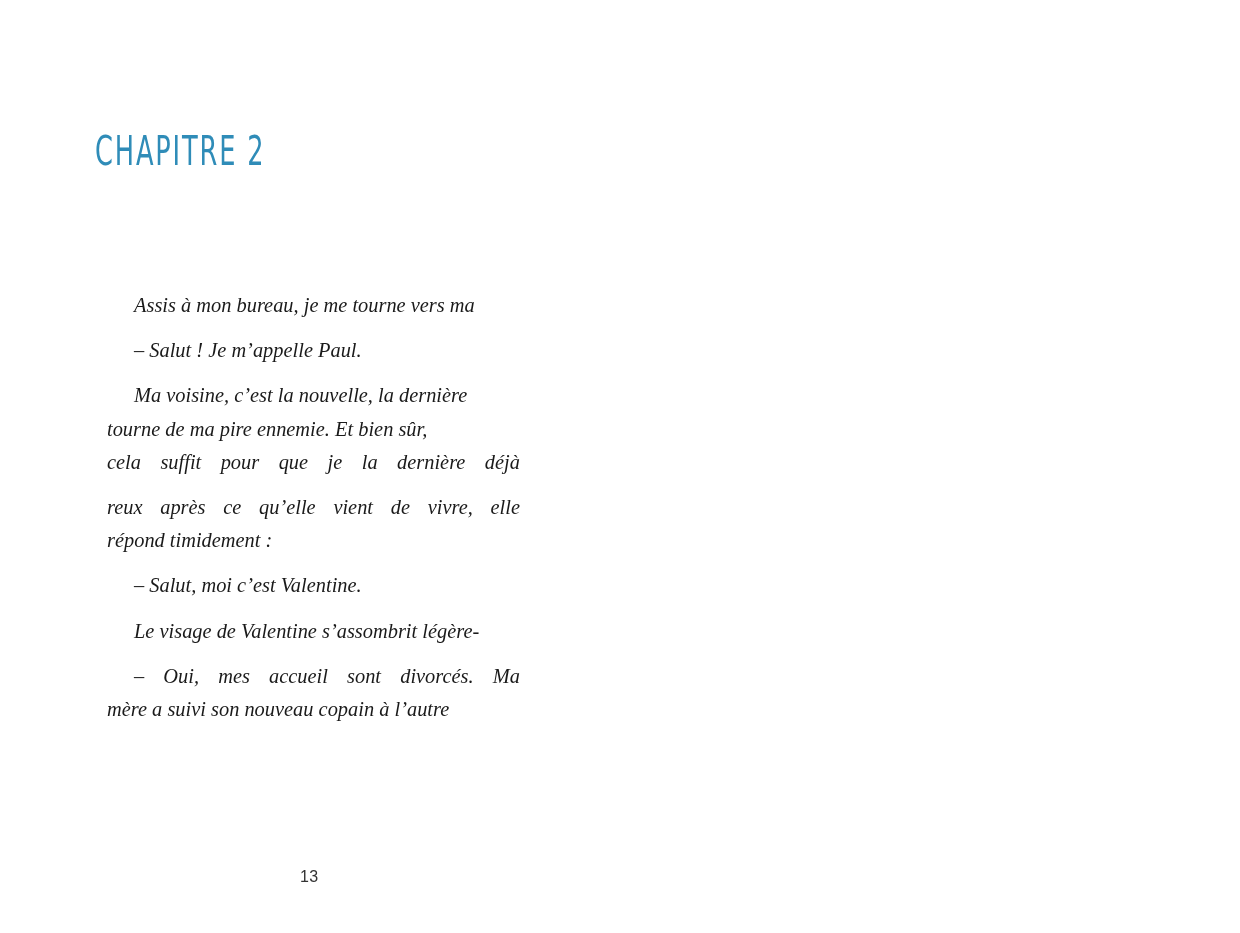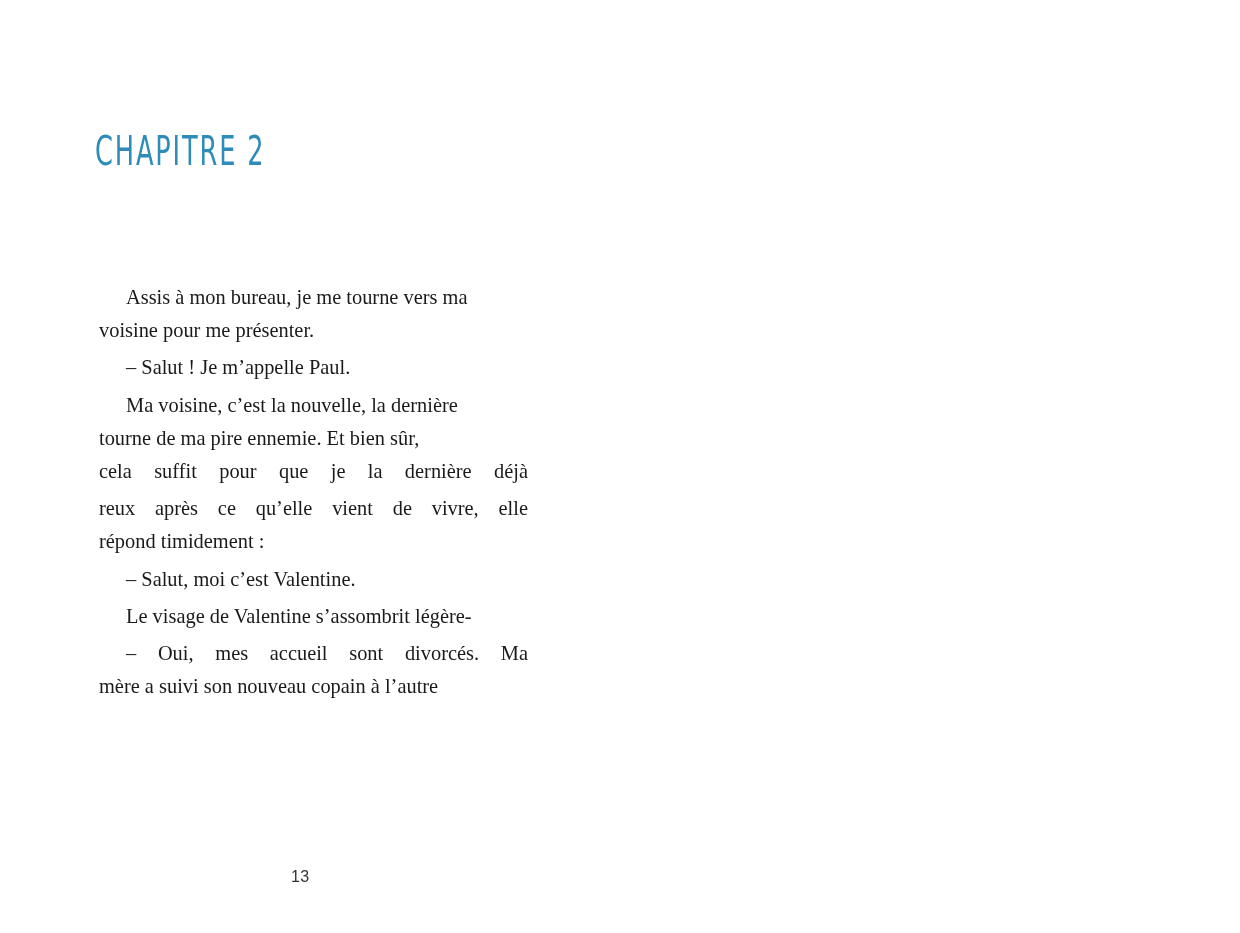--- a/index.html
+++ b/index.html
@@ -53,22 +53,23 @@
     font-size: 20.4px;
     line-height: 33.2px;
     text-align: justify;
     text-justify: inter-word;
     hyphens: none;
     -webkit-hyphens: none;
   }
   .col-left  { left: 95px;  top: 277px; }
 
   .col p {
-    margin: 4px;
+    margin: 12px;
     text-indent: 0;
+    font-style: italic;
   }
   
   .ln {
     display: block;
     white-space: pre;
   }
   .ln.just {
     display: flex;
     justify-content: space-between;
     white-space: normal;
@@ -79,36 +80,35 @@
 
   
   .folio {
     position: absolute;
     top: 868px;
     font-family: "Liberation Sans", "DejaVu Sans", sans-serif;
     font-size: 16px;
     color: #333333;
     letter-spacing: 0.4px;
   }
-  .folio-left  { left: 291px; }
+  .folio-left  { left: 300px; }
 </style>
 </head>
 <body>
 
 <div class="spread">
 
   <div class="page page-left">
 
     <div class="chapter-title">CHAPITRE 2</div>
 
     <div class="col col-left">
 
       <p>
         <span class="ln ind">Assis à mon bureau, je me tourne vers ma</span>
-        <span class="ln">voisine pour me présenter.</span>
       </p>
 
       <p>
         <span class="ln ind">– Salut ! Je m’appelle Paul.</span>
       </p>
 
       <p>
         <span class="ln ind">Ma voisine, c’est la nouvelle, la dernière</span>
         <span class="ln">tourne de ma pire ennemie. Et bien sûr,</span>
         <span class="ln just">

